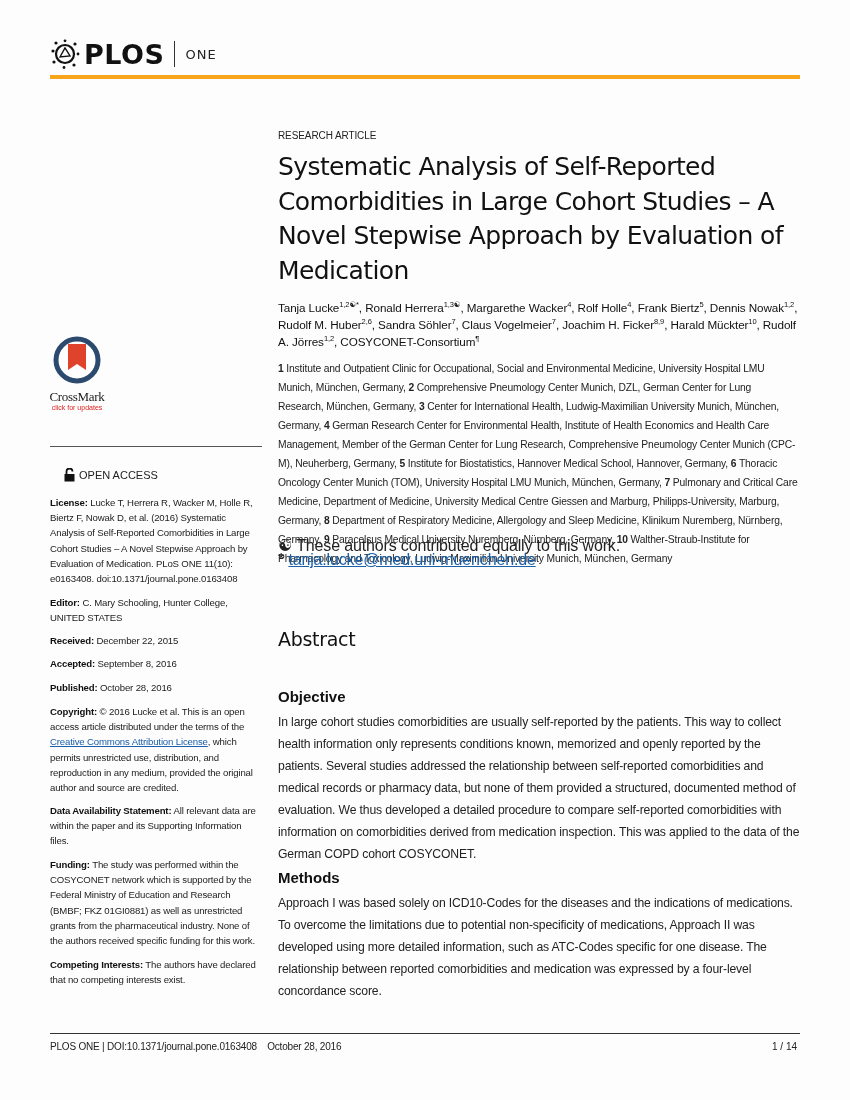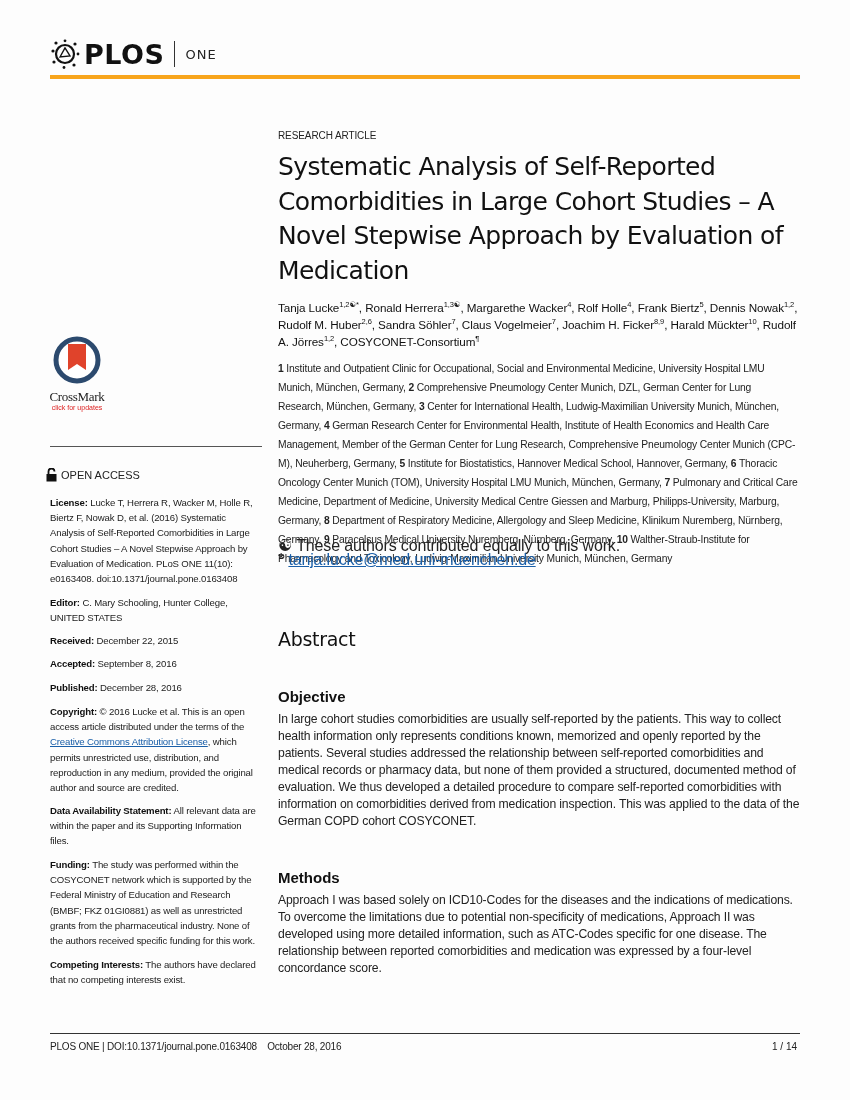--- a/index.html
+++ b/index.html
@@ -11,35 +11,35 @@
   .logo-mark { width:30px; height:30px; position:relative; }
   .logo-plos { font-family:"DejaVu Sans", sans-serif; font-weight:bold; font-size:27px; letter-spacing:0.5px; margin-left:4px; color:#111; }
   .logo-sep { width:1px; height:26px; background:#333; margin:0 10px 0 10px; }
   .logo-one { font-family:"DejaVu Sans", sans-serif; font-size:13px; letter-spacing:1px; color:#222; }
   .orange-bar { left:50px; top:75px; width:750px; height:4px; background:#f8a51c; }
   
   .crossmark { left:48px; top:336px; width:58px; text-align:center; }
   .cm-label { font-family:"Liberation Serif", serif; font-size:13px; color:#222; margin-top:1px; letter-spacing:-0.3px; }
   .cm-sub { font-size:7px; color:#d22; margin-top:-1px; }
   .side-rule { left:50px; top:446px; width:212px; height:1px; background:#555; }
-  .open-access { left:46px; top:468px; font-size:11px; display:flex; align-items:center; color:#222;text-align:right; }
+  .open-access { left:64px; top:468px; font-size:11px; display:flex; align-items:center; color:#222;text-align:right; }
   .open-access svg { margin-right:4px; }
   .side { left:50px; width:212px; font-family:"Liberation Sans", sans-serif; font-size:9.6px; line-height:15.2px; color:#222; letter-spacing:-0.15px; }
   .side b { font-weight:bold; color:#111; }
   .link { color:#1a5fa8; text-decoration:underline; }
   
   .research { left:278px; top:130px; font-size:10px; color:#222; letter-spacing:-0.1px; }
   .title { left:278px; top:150px; width:520px; font-family:"DejaVu Sans", sans-serif; font-size:25px; line-height:34.5px; color:#111; letter-spacing:-0.6px; font-weight:normal; }
   .authors { left:278px; top:300px; width:520px; font-size:11.7px; line-height:16.8px; font-weight:normal; color:#111; letter-spacing:-0.1px; }
   .authors sup { font-size:7.5px; line-height:0; }
   .affil { left:278px; top:359px; width:520px; font-size:10.3px; line-height:19px; color:#222; letter-spacing:-0.15px; }
   .notes { left:278px; top:539px; width:520px; font-size:16px; line-height:13.9px; color:#222; letter-spacing:-0.15px; }
   .abstract-h { left:278px; top:628px; font-family:"DejaVu Sans", sans-serif; font-size:19px; color:#111; letter-spacing:-0.3px; }
   .sub-h { left:278px; font-size:15px; font-weight:bold; color:#111; }
-  .para { left:278px; width:522px; font-size:12.2px; line-height:17px; color:#222; letter-spacing:-0.15px; }
+  .para { left:278px; width:522px; font-size:12.2px; line-height:22px; color:#222; letter-spacing:-0.15px; }
   .foot-rule { left:50px; top:1033px; width:750px; height:1px; background:#333; }
   .footer { left:50px; top:1041px; font-size:10px; color:#222; letter-spacing:-0.2px; }
   .page-num { left:772px; top:1041px; font-size:10px; color:#222; }
 </style>
 </head>
 <body>
 
 <div class="abs logo">
   <span class="logo-mark">
     <svg width="30" height="30" viewBox="0 0 30 30">
@@ -89,21 +89,21 @@
 <div class="abs side" style="top:633px;">
   <b>Received:</b>
   <span>December 22, 2015</span>
 </div>
 <div class="abs side" style="top:656px;">
   <b>Accepted:</b>
   <span>September 8, 2016</span>
 </div>
 <div class="abs side" style="top:680px;">
   <b>Published:</b>
-  <span>December 28, 2016</span>
+  <span>October 28, 2016</span>
 </div>
 <div class="abs side" style="top:704px;">
   <b>Copyright:</b>
   <span>© 2016 Lucke et al. This is an open access article distributed under the terms of the </span><a class="link">Creative Commons Attribution License</a><span>, which permits unrestricted use, distribution, and reproduction in any medium, provided the original author and source are credited.</span>
 </div>
 <div class="abs side" style="top:803px;">
   <b>Data Availability Statement:</b>
   <span>All relevant data are within the paper and its Supporting Information files.</span>
 </div>
 <div class="abs side" style="top:857px;">

